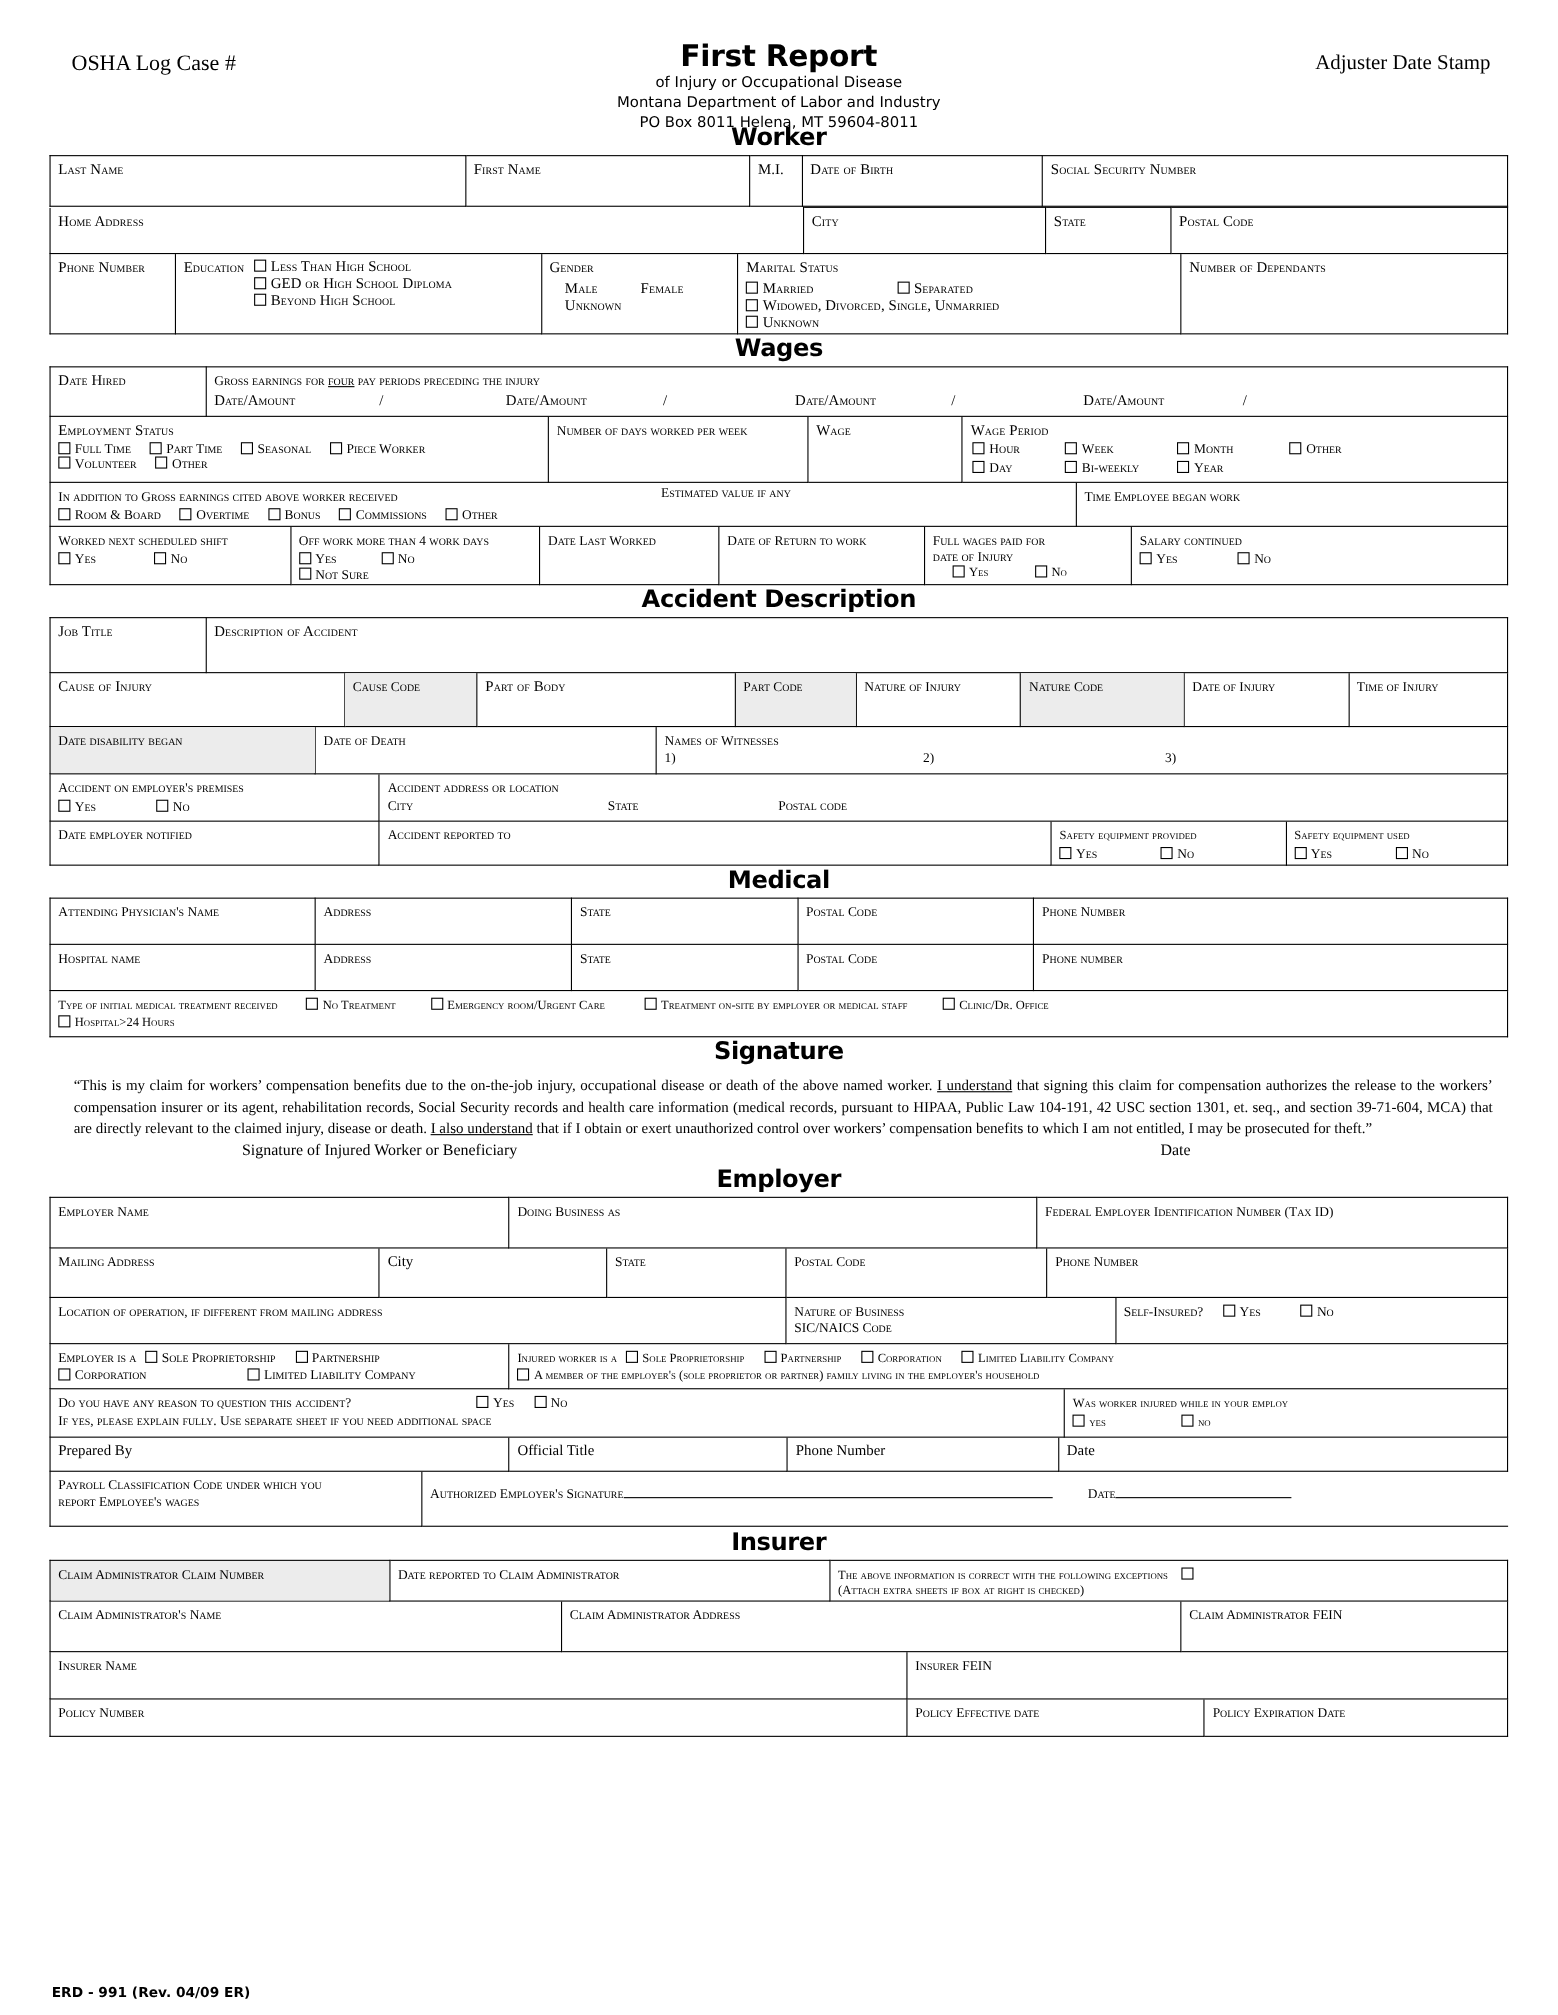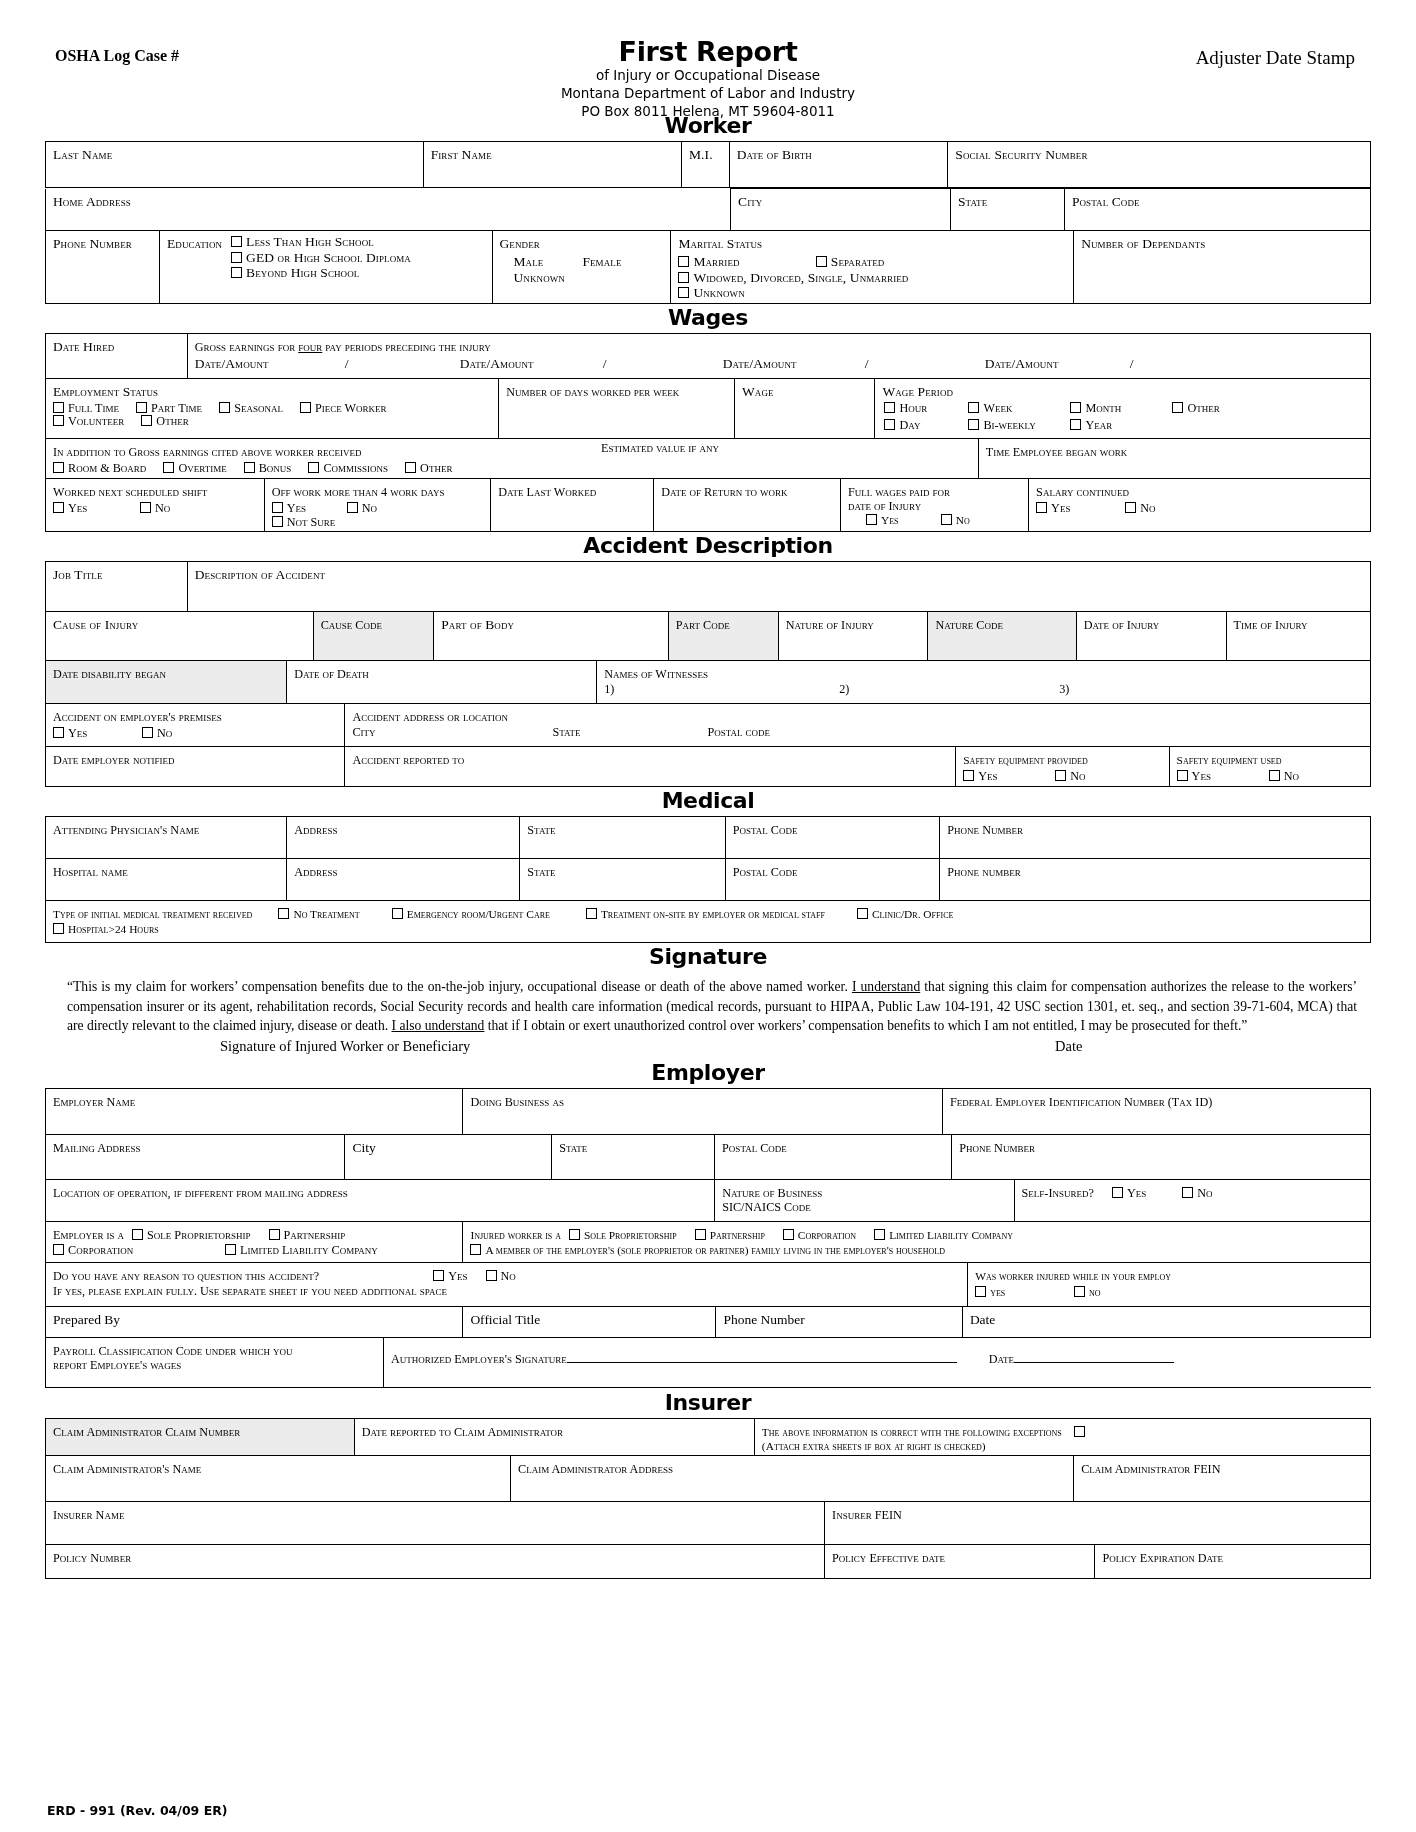--- a/index.html
+++ b/index.html
@@ -15,21 +15,21 @@
   .page { position:relative; width:1416px; height:1832px; padding:0 45px; }
 
   
   .sc { font-variant: small-caps; font-size:13.5px; letter-spacing:.1px; line-height:1.15; }
   .sc-sm { font-variant: small-caps; font-size:12.2px; line-height:1.12; }
   .sc-xs { font-variant: small-caps; font-size:11.4px; line-height:1.1; }
   .plain { font-size:13.5px; }
 
   
   .hdr { position:relative; height:112px; }
-  .hdr-left { position:absolute; left:10px; top:47px; font-size:16px;font-weight:bold; }
+  .hdr-left { position:absolute; left:20px; top:47px; font-size:20px; }
   .hdr-right { position:absolute; right:16px; top:47px; font-size:19px; }
   .hdr-center { text-align:center; padding-top:36px; }
   .hdr-title { font-family:"DejaVu Sans", sans-serif; font-weight:bold; font-size:27px; letter-spacing:-0.3px; }
   .hdr-sub { font-family:"DejaVu Sans", sans-serif; font-size:13.5px; line-height:1.33; }
 
   
   .banner {
     text-align:center;
     font-family:"DejaVu Sans", sans-serif;
     font-weight:bold;

